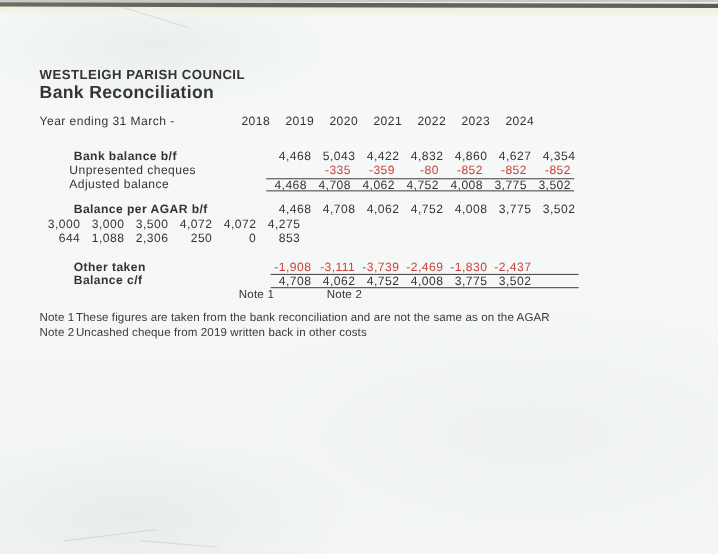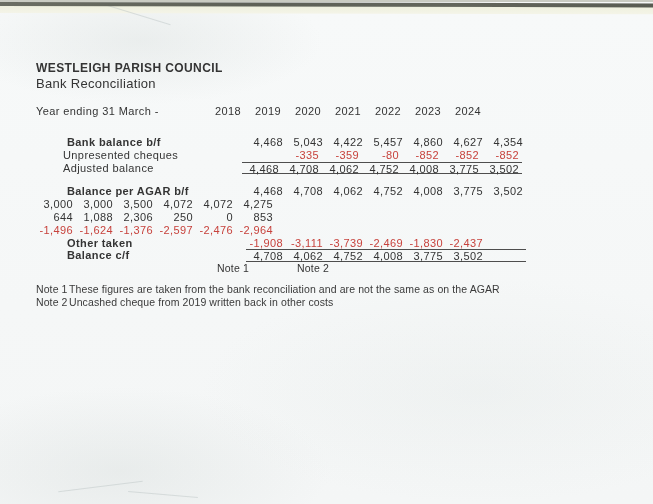--- a/index.html
+++ b/index.html
@@ -21,30 +21,30 @@
       radial-gradient(ellipse 300px 120px at 120px 460px, rgba(205,212,210,0.30), transparent 70%),
       linear-gradient(180deg,#f7f9f9 0%,#f5f7f7 60%,#f4f6f6 100%);
   }
   .crease{position:absolute;background:rgba(185,192,192,0.45);z-index:2;}
   .crease.c1{left:102px;top:14px;width:70px;height:1px;transform:rotate(17deg);}
   .crease.c2{left:58px;top:486px;width:85px;height:1px;transform:rotate(-7deg);}
   .crease.c3{left:128px;top:494px;width:70px;height:1px;transform:rotate(5deg);}
   
   .content{position:absolute;left:0;top:0;width:538px;height:504px;z-index:4;color:#343434;}
   .title1{position:absolute;left:36px;top:61px;font-size:12px;font-weight:bold;letter-spacing:0.4px;}
-  .title2{position:absolute;left:36px;top:76px;font-size:13px;font-weight:normal;letter-spacing:0.3px;}
+  .title2{position:absolute;left:36px;top:76px;font-size:16px;font-weight:bold;letter-spacing:0.3px;}
   .tbl{position:absolute;left:36px;top:105px;font-size:11px;letter-spacing:0.4px;}
   .row{display:flex;height:12.8px;line-height:12.8px;}
   .row.hdr{height:13px;line-height:13px;font-weight:normal;}
   .lbl{width:179px;white-space:nowrap;}
   .lbl.b{font-weight:bold;margin-left:31px;}
   .lbl.ind{padding-left:27px;}
   .nums{display:grid;grid-template-columns:repeat(7,40px);width:280px;box-sizing:border-box;}
   .num{text-align:right;padding-right:3px;white-space:nowrap;}
-  .year{text-align:left;padding-right:5px;}
+  .year{text-align:center;padding-right:5px;}
   .neg{color:#c7423c;}
   .ruled{border-top:1px solid #4e4e4e;border-bottom:1px solid #4e4e4e;}
   .spacer18{height:18px;} .spacer11{height:11px;}
   .notecell{text-align:left;padding-left:2px;font-size:10.5px;letter-spacing:0.2px;}
   .span12{grid-column:1/3;} .span34{grid-column:3/5;}
   .footnotes{position:absolute;left:36px;top:283px;font-size:10.5px;letter-spacing:0.1px;color:#3a3a3a;}
   .fnrow{display:flex;height:12.5px;line-height:12.5px;}
   .fnlabel{width:33px;white-space:nowrap;}
   .fntext{white-space:nowrap;}
 </style>
@@ -80,21 +80,21 @@
     </div>
 
     <div class="spacer18"></div>
 
     <div class="row">
       <div class="lbl b">Bank balance b/f</div>
       <div class="nums">
         <span class="num">4,468</span>
         <span class="num">5,043</span>
         <span class="num">4,422</span>
-        <span class="num">5,457</span>
+        <span class="num">4,832</span>
         <span class="num">4,860</span>
         <span class="num">4,627</span>
         <span class="num">4,354</span>
       </div>
     </div>
 
     <div class="row">
       <div class="lbl ind">Unpresented cheques</div>
       <div class="nums">
         <span class="num"></span>
@@ -153,29 +153,20 @@
         <span class="num">1,088</span>
         <span class="num">2,306</span>
         <span class="num">250</span>
         <span class="num">0</span>
         <span class="num">853</span>
         <span class="num"></span>
       </div>
     </div>
 
     <div class="row">
-      <div class="nums">
-        <span class="num neg">-1,496</span>
-        <span class="num neg">-1,624</span>
-        <span class="num neg">-1,376</span>
-        <span class="num neg">-2,597</span>
-        <span class="num neg">-2,476</span>
-        <span class="num neg">-2,964</span>
-        <span class="num"></span>
-      </div>
     </div>
 
     <div class="row">
       <div class="lbl b">Other taken</div>
       <div class="nums">
         <span class="num neg">-1,908</span>
         <span class="num neg">-3,111</span>
         <span class="num neg">-3,739</span>
         <span class="num neg">-2,469</span>
         <span class="num neg">-1,830</span>

